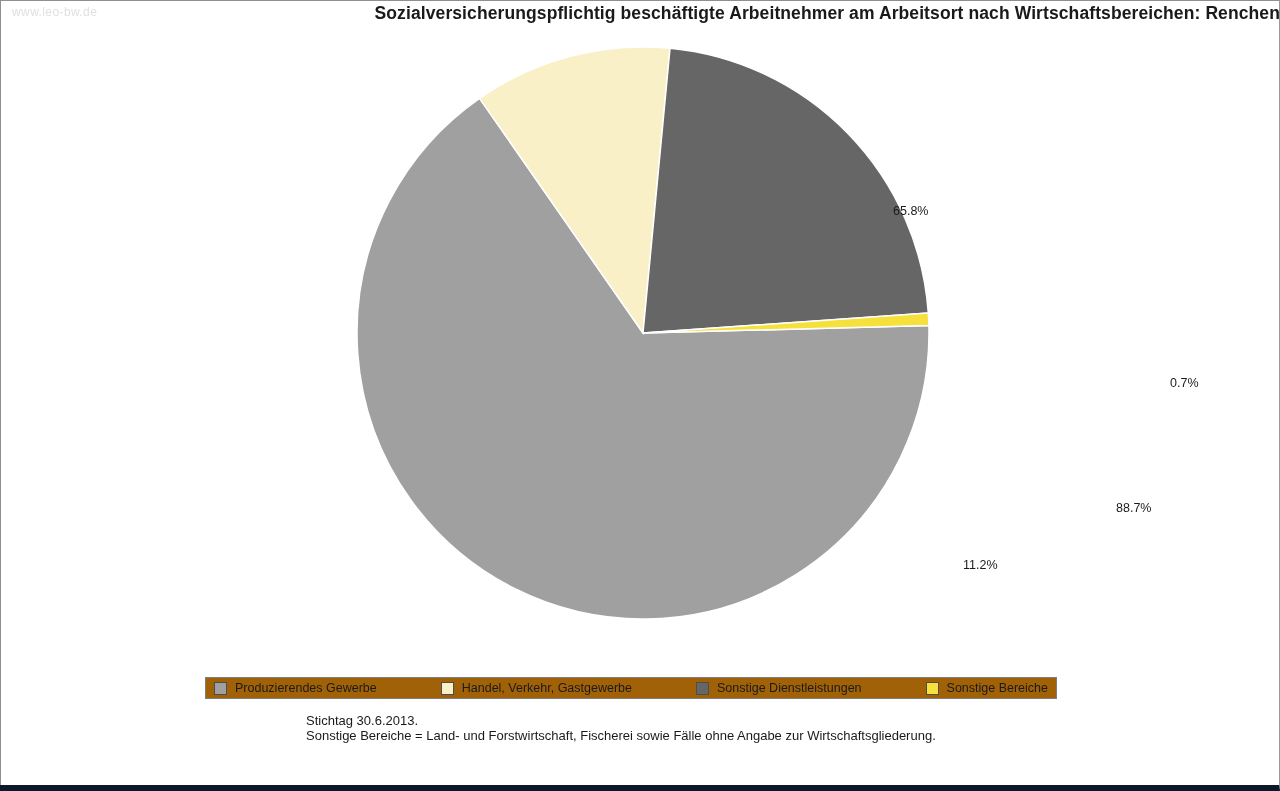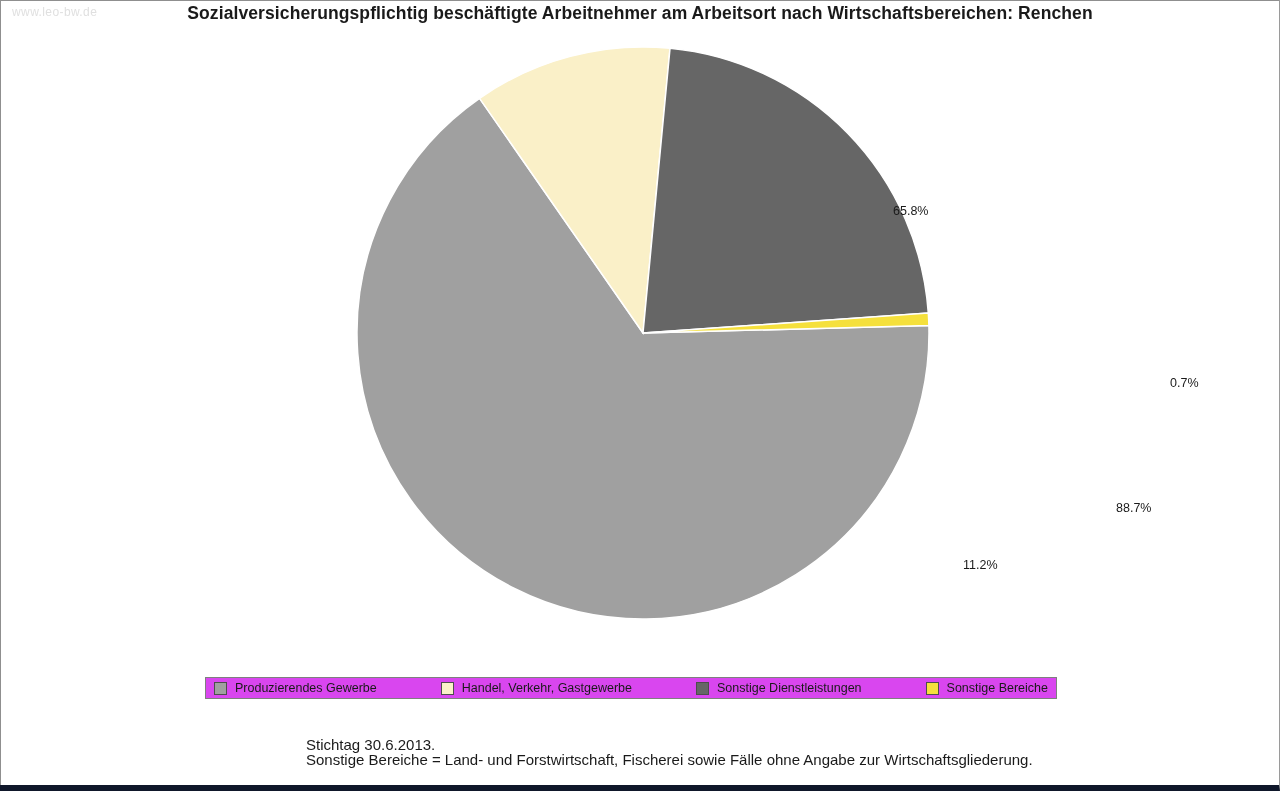--- a/index.html
+++ b/index.html
@@ -46,21 +46,21 @@
     font-size: 12px;
     color: #e0e0e0;
     letter-spacing: 0.4px;
     white-space: nowrap;
   }
   #chart-title {
     position: absolute;
     left: 0;
     top: 3px;
     width: 1280px;
-    text-align: center;
+    text-align: right;
     font-size: 17.5px;
     font-weight: bold;
     color: #1a1a1a;
     letter-spacing: 0.1px;
   }
   #pie-area {
     position: absolute;
     left: 357px;
     top: 47px;
     width: 572px;
@@ -81,21 +81,21 @@
   #label-3 { left: 813px; top: 329px; }
 
   #legend {
     position: absolute;
     left: 205px;
     top: 677px;
     width: 852px;
     height: 22px;
     box-sizing: border-box;
     border: 1px solid #7f7f7f;
-    background: #d946ef;
+    background: #a16207;
     display: flex;
     align-items: center;
     justify-content: space-between;
     padding: 0 8px;
   }
   .legend-item {
     display: flex;
     align-items: center;
     height: 100%;
     white-space: nowrap;
@@ -108,24 +108,23 @@
     flex: 0 0 auto;
   }
   .legend-label {
     font-size: 12.5px;
     color: #1a1a1a;
   }
   #footnotes {
     position: absolute;
     left: 306px;
     top: 713px;
-    font-size: 15px;
+    font-size: 13px;
     color: #1a1a1a;
     line-height: 15px;
-    margin-top: 24px;
   }
   #footnotes .gap {
     height: 11px;
   }
 </style>
 </head>
 <body>
 
 <div id="page">
 

